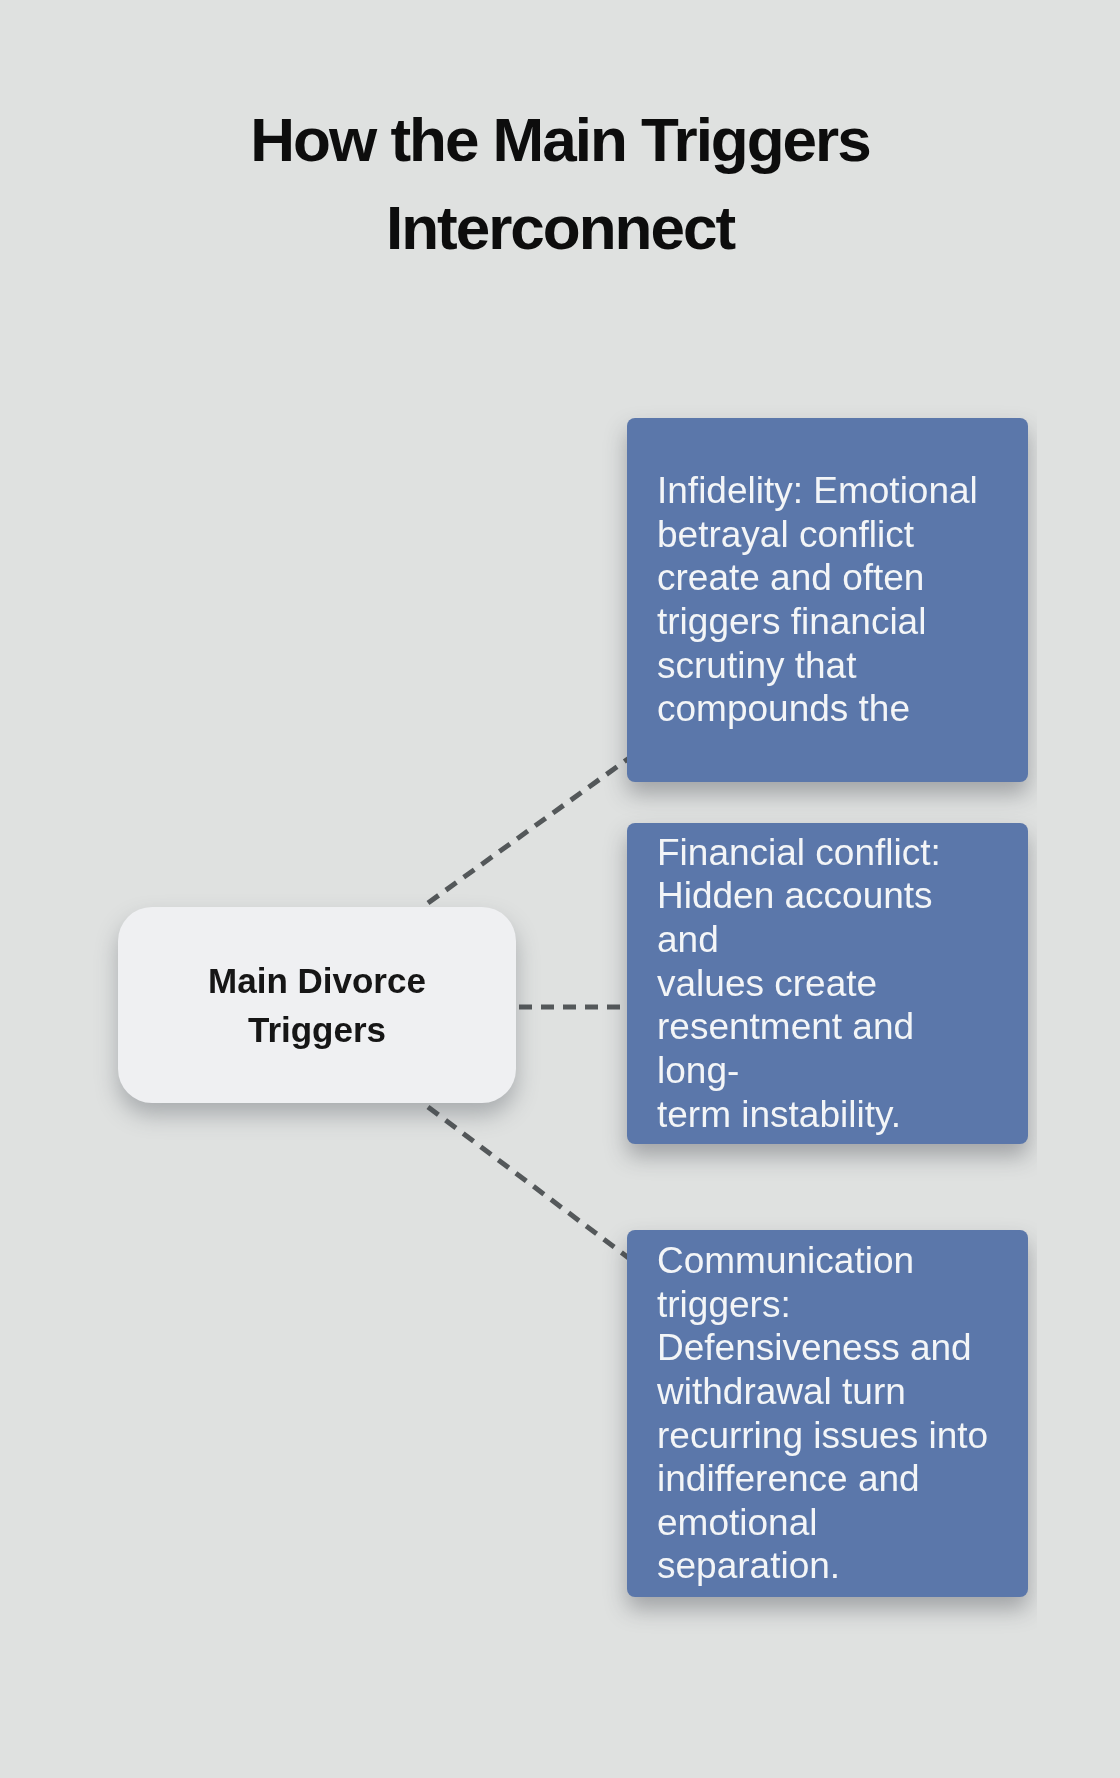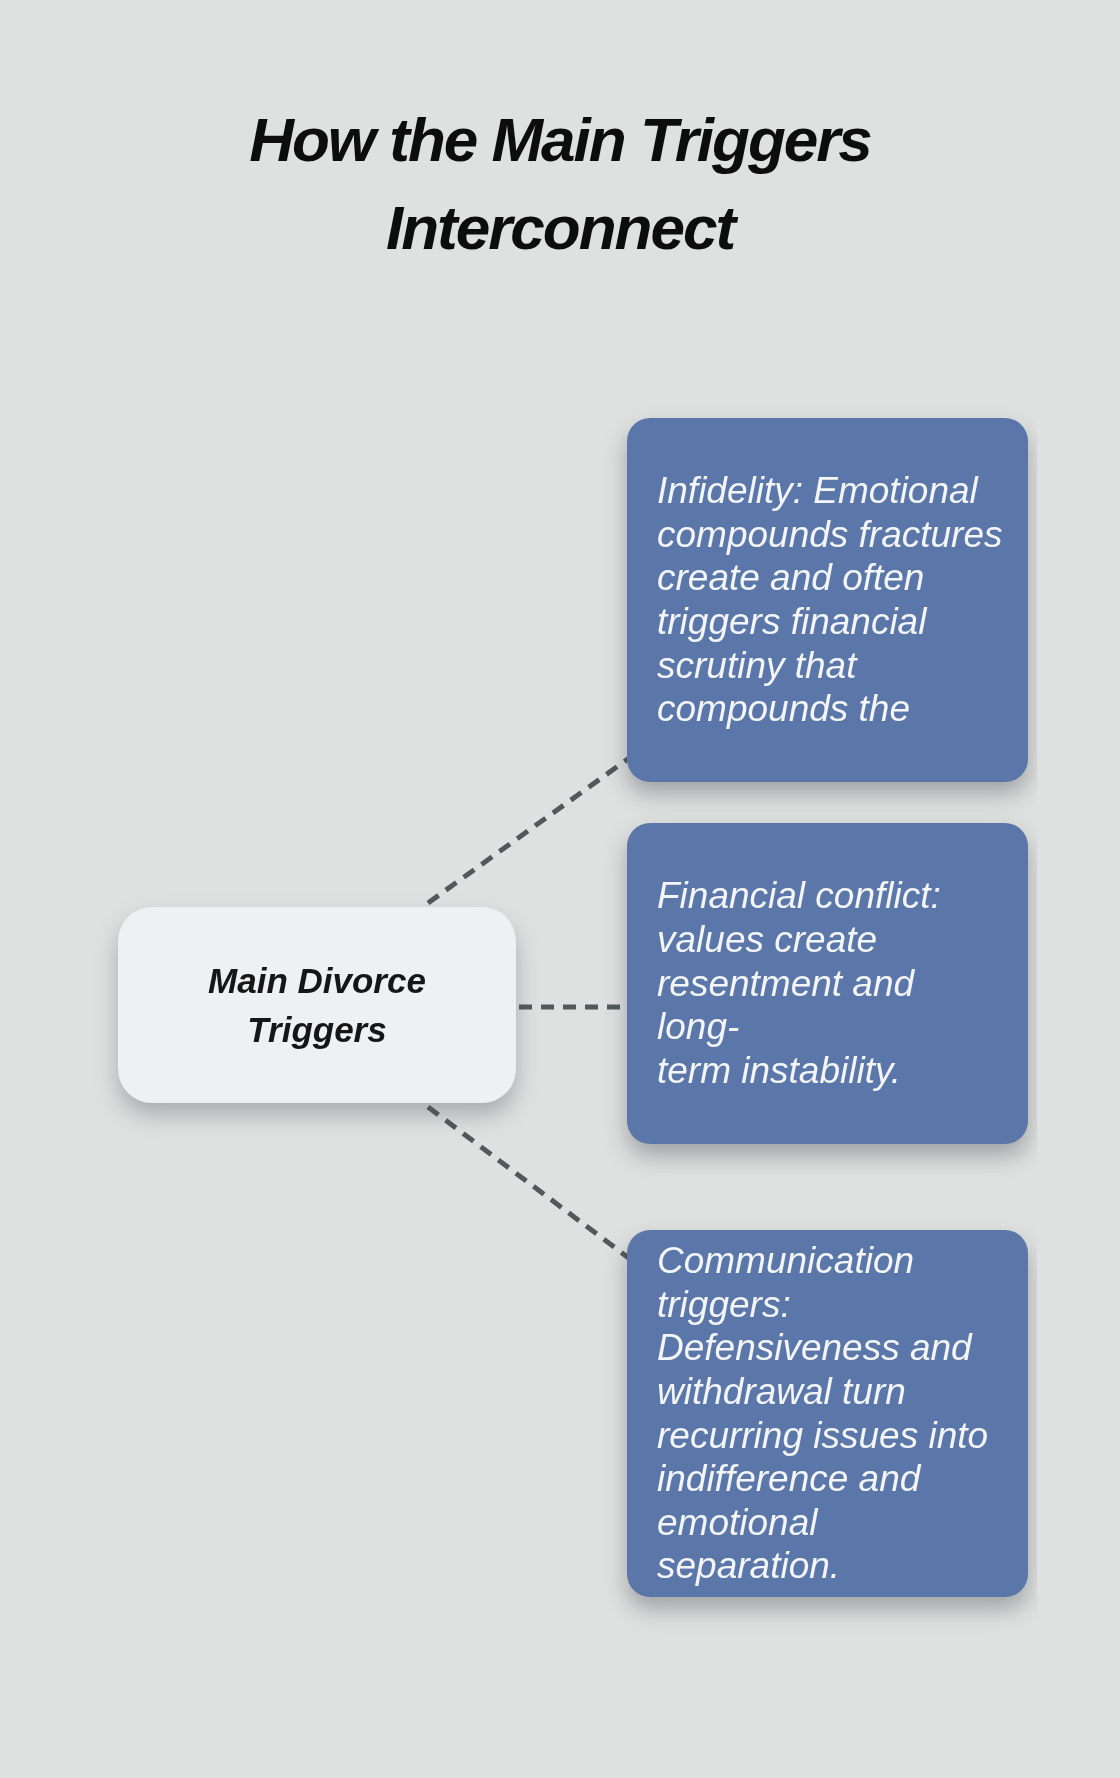--- a/index.html
+++ b/index.html
@@ -16,21 +16,20 @@
   body {
     font-family: "Liberation Sans", "DejaVu Sans", sans-serif;
     background: var(--background, #dfe1e0);
   }
   .canvas {
     position: relative;
     width: 1037px;
     height: 1778px;
     background: var(--background, #dfe1e0);
     overflow: hidden;
-    font-style: italic;
   }
   .connectors {
     position: absolute;
     left: 0; top: 0;
     width: 1120px; height: 1778px;
     pointer-events: none;
   }
   .connectors line {
     stroke: var(--connector, #54585a);
     stroke-width: 5;
@@ -68,21 +67,21 @@
     font-weight: 700;
     font-size: 35px;
     line-height: 1.4;
     color: var(--center-text, #161616);
   }
   .branch-node {
     position: absolute;
     left: 627px;
     width: 401px;
     background: var(--node-blue, #5b77aa);
-    border-radius: 23px;
+    border-radius: 8px;
     box-shadow: 0 12px 22px rgba(60, 64, 72, 0.38);
     display: flex;
     align-items: center;
     padding: 28px 24px 28px 30px;
   }
   .branch-text {
     font-size: 37px;
     line-height: 1.18;
     color: var(--node-text, #f3f5f7);
   }
@@ -106,31 +105,32 @@
     <span style="display:block">Interconnect</span>
   </h1>
 
   <div class="center-node">
     <div class="center-label">Main Divorce Triggers</div>
   </div>
 
   <section class="branch-node node-1">
     <div class="branch-text">
         <div>Infidelity: Emotional</div>
-        <div>compounds fractures</div>
+        <div>betrayal conflict</div>
         <div>create and often</div>
         <div>triggers financial</div>
         <div>scrutiny that</div>
         <div>compounds the</div>
       </div>
   </section>
 
   <section class="branch-node node-2">
     <div class="branch-text">
         <div>Financial conflict:</div>
+        <div>Hidden accounts and</div>
         <div>values create</div>
         <div>resentment and long-</div>
         <div>term instability.</div>
       </div>
   </section>
 
   <section class="branch-node node-3">
     <div class="branch-text">
         <div>Communication</div>
         <div>triggers:</div>

